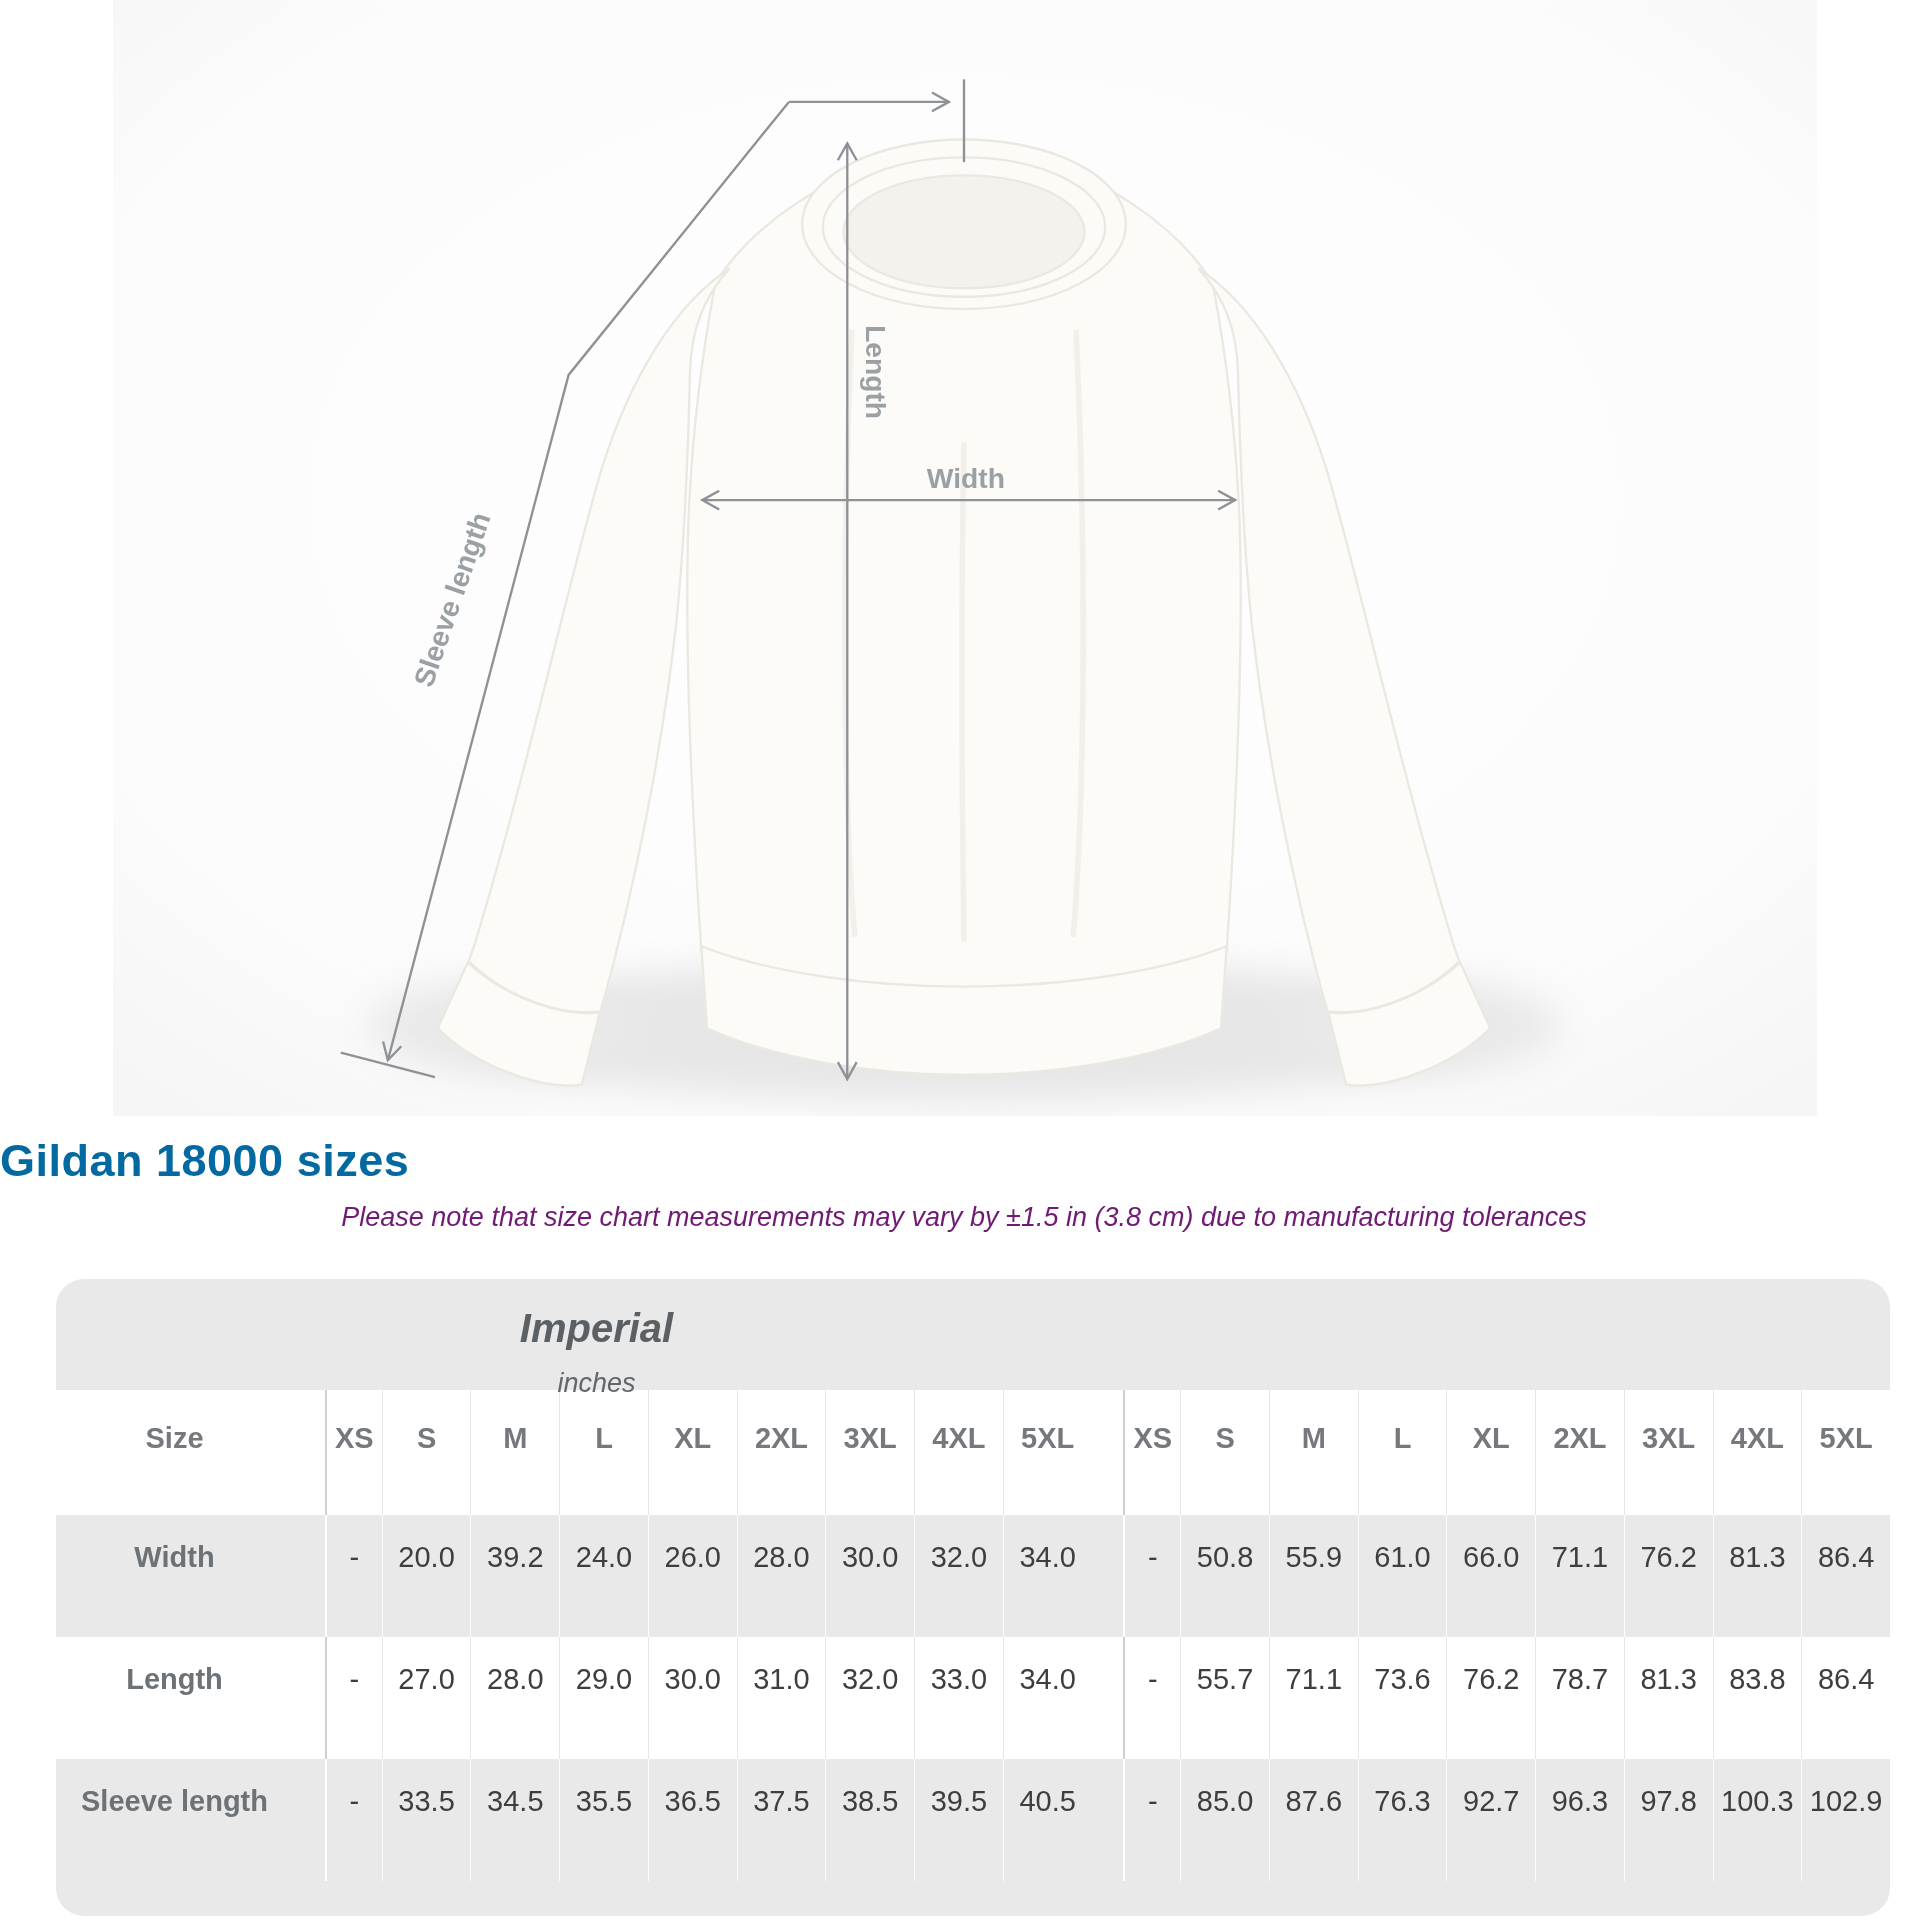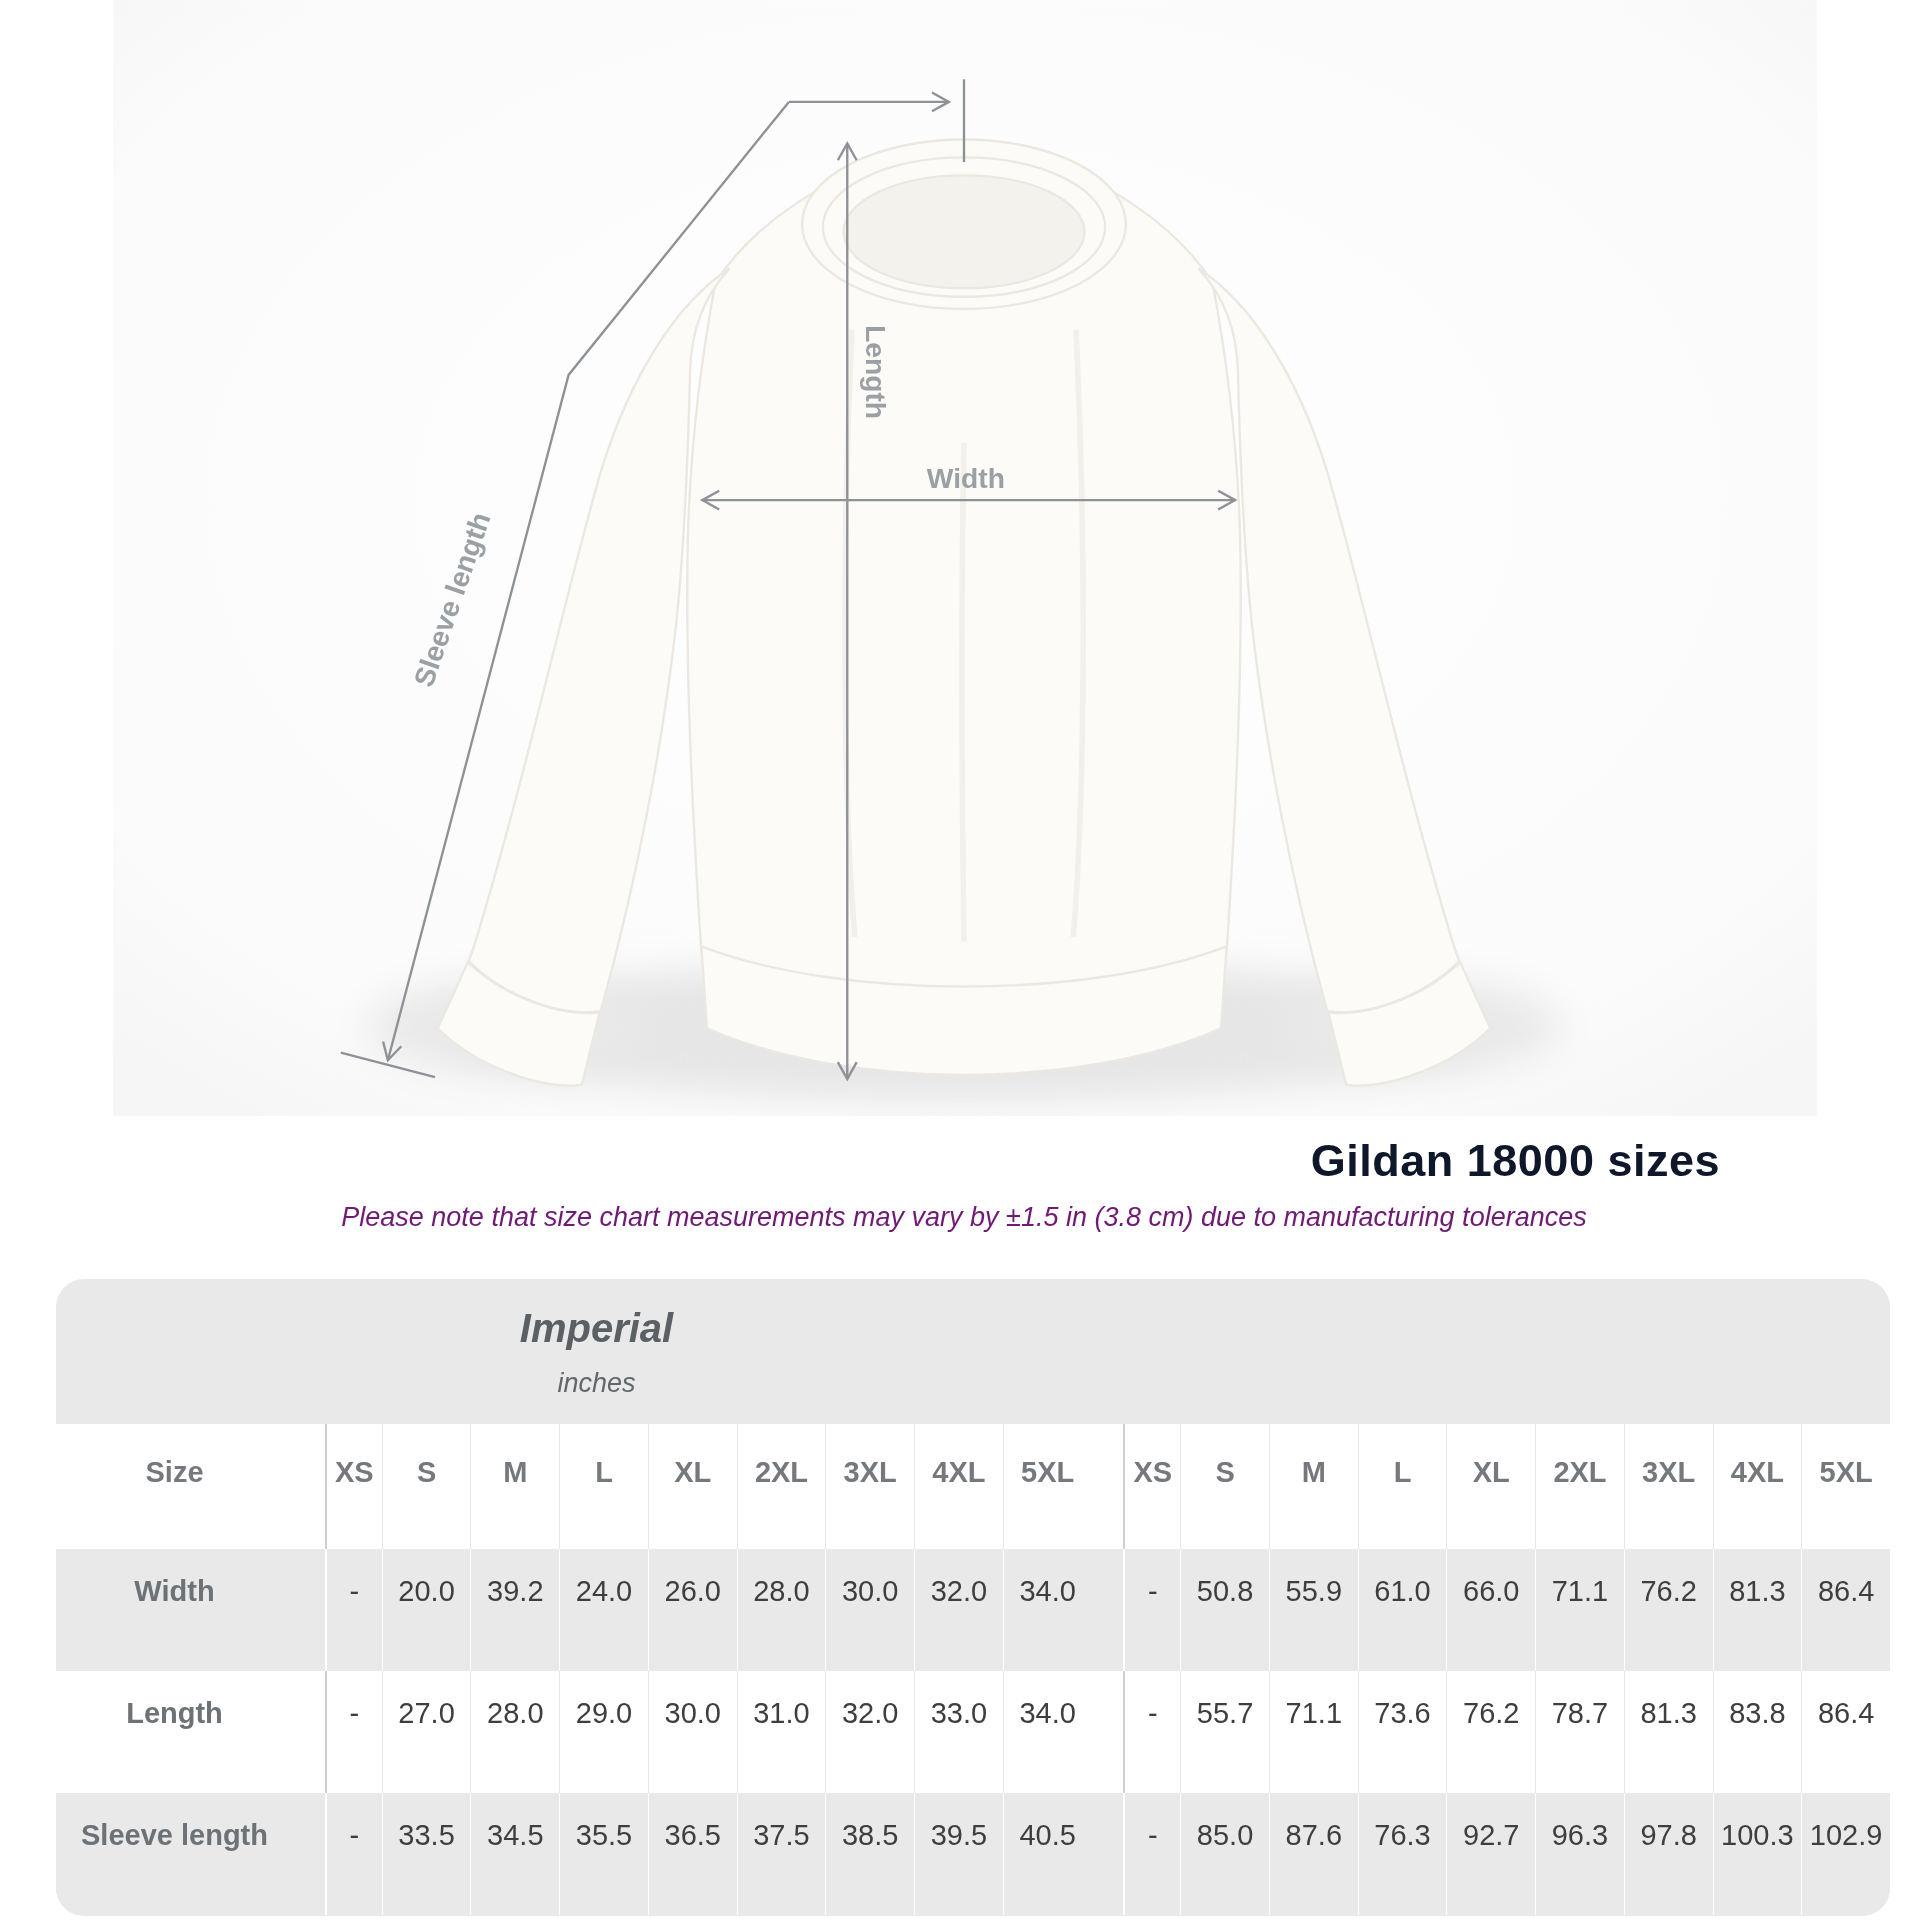--- a/index.html
+++ b/index.html
@@ -3,29 +3,29 @@
 <meta charset="utf-8">
 <style>
   html,body{margin:0;padding:0;background:#ffffff;}
   body{width:1928px;height:1928px;position:relative;font-family:"Liberation Sans",sans-serif;overflow:hidden;}
 
   
   .photo{position:absolute;left:0;top:0;width:1928px;height:1116px;}
   .photo svg{display:block;}
 
   
-  .title{position:absolute;left:0;top:1133px;width:1720px;text-align:right;
-         font-size:45px;line-height:56px;font-weight:bold;color:#0f172a;letter-spacing:0.5px;}
+  .title{position:absolute;left:0;top:1133px;width:1720px;text-align:left;
+         font-size:45px;line-height:56px;font-weight:bold;color:#0369a1;letter-spacing:0.5px;}
   .subtitle{position:absolute;left:0;top:1198px;width:1928px;text-align:center;
             font-style:italic;font-size:27px;line-height:38px;color:#701a75;}
 
   
   .table{position:absolute;left:56px;top:1279px;width:1834px;height:637px;
          background:#e9e9e9;border-radius:28px;overflow:hidden;}
-  .band{position:relative;height:145px;}
+  .band{position:relative;height:111px;}
   .group{position:absolute;top:26px;width:395px;text-align:center;color:#5b6065;}
   .g-imp{left:343px;}
   .g-met{left:1205px;}
   .gname{font-size:40px;line-height:47px;font-weight:bold;font-style:italic;}
   .gunit{font-size:27px;line-height:34px;font-style:italic;margin-top:14px;color:#62676c;}
 
   .grid{display:grid;grid-template-columns:237px repeat(18,1fr);}
   .row-white{background:#ffffff;--sep:#e6e6e6;--majsep:#cfcfcf;}
   .row-gray{background:#e9e9e9;--sep:rgba(255,255,255,.9);--majsep:#ffffff;}
   .r-head{height:125px;}

